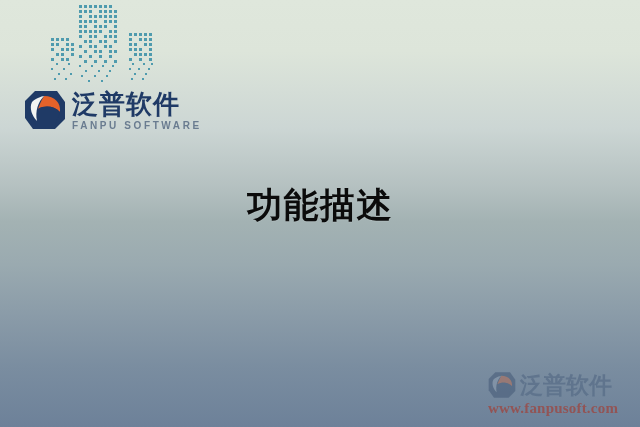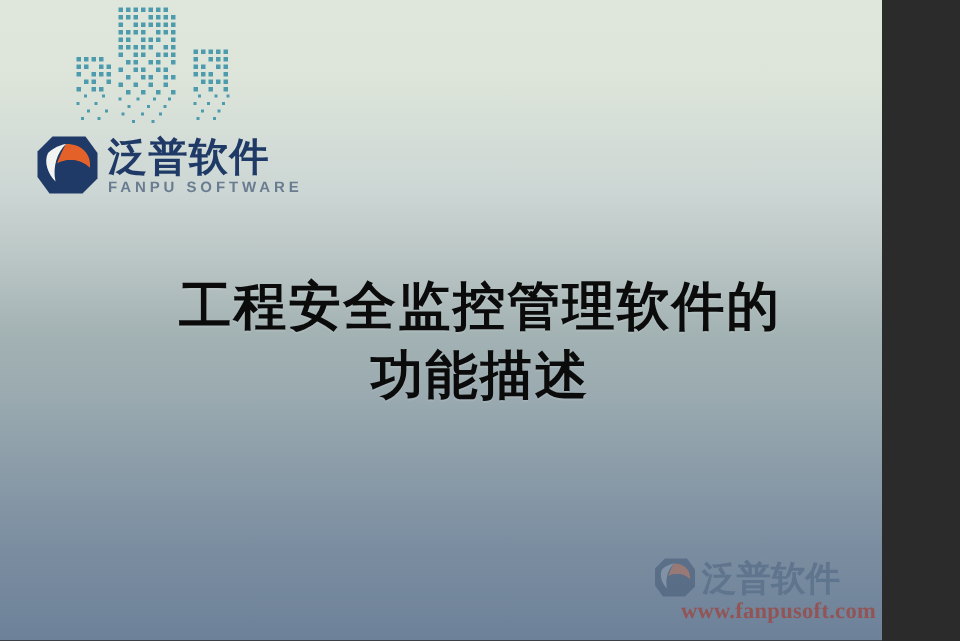--- a/index.html
+++ b/index.html
@@ -2,21 +2,21 @@
 <html><head>
 <meta charset="utf-8">
 <style>
   html, body {
     margin: 0;
     padding: 0;
     background: #2b2b2b;
   }
   #stage {
     position: relative;
-    width: 588px;
+    width: 640px;
     height: 427px;
     overflow: hidden;
     font-family: "Liberation Sans", sans-serif;
     background: linear-gradient(180deg,
         #dfe7dc 0%,
         #dde5da 12%,
         #ccd6d4 30%,
         #b4c0c0 44%,
         #a3b2b3 52%,
         #9aaab0 62%,
@@ -103,21 +103,21 @@
     margin-left: 4px;
     font-size: 23px;
     font-weight: bold;
     color: #5b708a;
     line-height: 1;
     letter-spacing: 0px;
     white-space: nowrap;
   }
   #wm-url {
     margin-top: 1px;
-    text-align: right;
+    text-align: left;
     font-family: "Liberation Serif", serif;
     font-size: 15px;
     font-weight: bold;
     color: #9a4a46;
     letter-spacing: .2px;
     white-space: nowrap;
   }
 </style>
 </head>
 <body>
@@ -285,21 +285,20 @@
         <path d="M8 13 C13 8 20 7 20 7 C14 13 11 22 13 32 C8 27 5 19 8 13 Z" fill="#f2f4f2"></path>
       </svg>
     </span>
     <span id="logo-text-wrap">
       <span id="logo-cn">泛普软件</span>
       <span id="logo-en">FANPU SOFTWARE</span>
     </span>
   </div>
 
   <div id="title-block">
-    <div class="title-line">工程安全监控管理软件的</div>
     <div class="title-line">功能描述</div>
   </div>
 
   <div id="watermark">
     <div id="wm-row">
       <span id="wm-mark">
         <svg width="28" height="28" viewBox="0 0 42 42" xmlns="http://www.w3.org/2000/svg" aria-hidden="true">
           <path d="M11 2 L33 2 L41 13 L41 30 L31 40 L9 40 L1 29 L1 12 Z" fill="#3f5573"></path>
           <path d="M20 7 C31 7 37 14 36 23 C30 17 21 16 14 20 C17 12 20 7 20 7 Z" fill="#b86a4e"></path>
           <path d="M14 20 C21 16 30 17 36 23 L31 36 L12 36 C8 31 9 24 14 20 Z" fill="#3f5573"></path>

